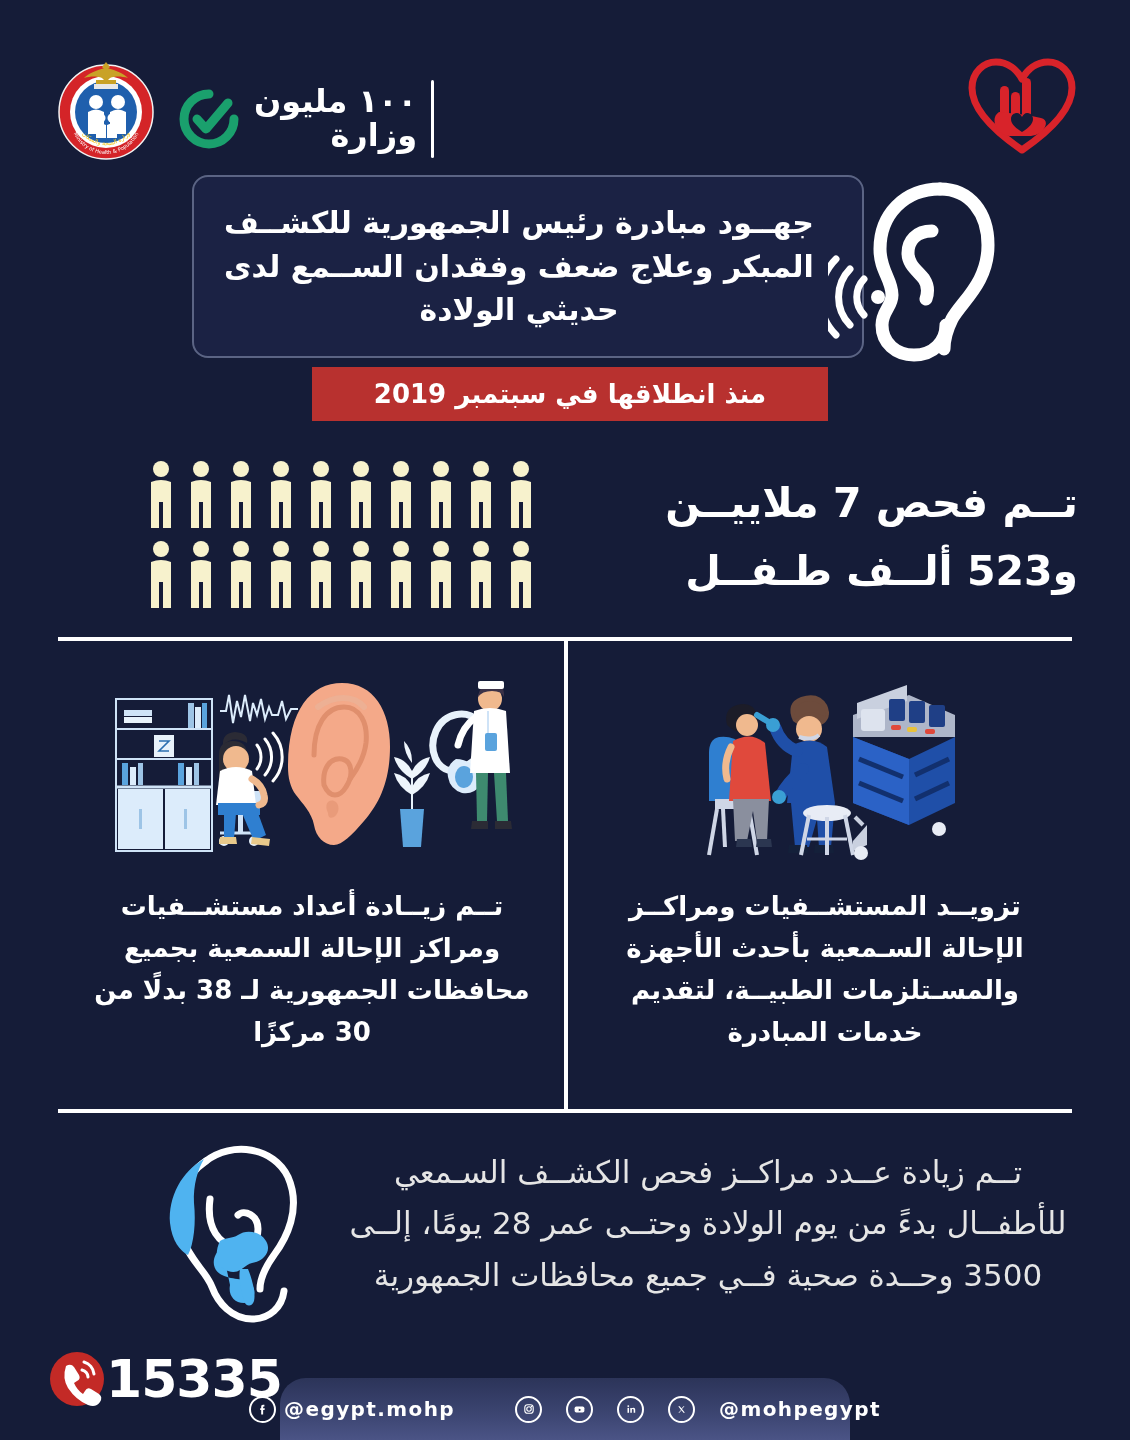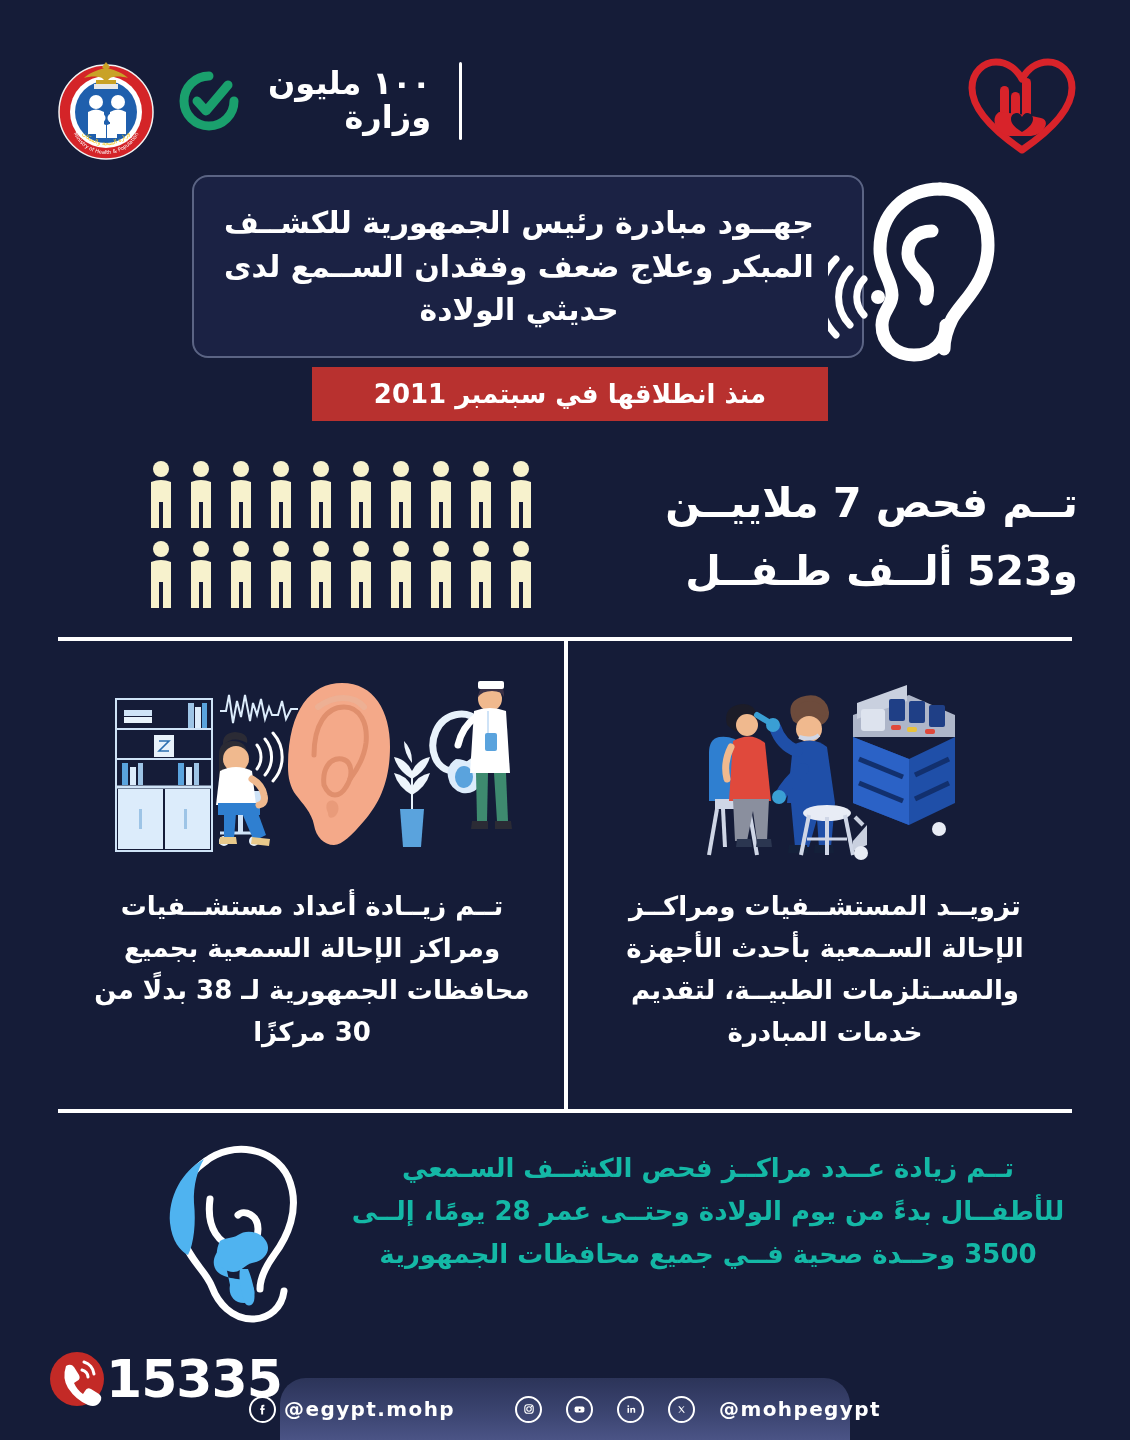--- a/index.html
+++ b/index.html
@@ -23,24 +23,24 @@
     top: 48px; left: 0; right: 0;
     height: 120px;
   }
   .mohp-logo {
     position: absolute;
     left: 52px; top: 8px;
     width: 108px; height: 108px;
   }
   .hundred-million {
     position: absolute;
-    left: 178px; top: 14px;
+    left: 178px; top: 32px;
     display: flex;
     align-items: center;
-    gap: 28px;
+    gap: 14px;
     direction: rtl;
   }
   .hm-divider {
     width: 3px; height: 78px;
     background: #ffffff;
     border-radius: 2px;
   }
   .hm-text {
     color: #ffffff;
     font-size: 32px;
@@ -217,23 +217,23 @@
     top: 12px;
     width: 186px;
     height: 212px;
   }
   .bottom-text {
     position: absolute;
     right: 52px;
     top: 22px;
     width: 740px;
     direction: rtl;
-    color: #14b8a6;
-    font-size: 26px;
-    font-weight: bold;
+    color: #e5e5e5;
+    font-size: 31px;
+    font-weight: normal;
     line-height: 1.66;
     text-align: center;
     letter-spacing: -0.4px;
   }
 
   
   .phone-block {
     position: absolute;
     left: 48px;
     bottom: 32px;
@@ -365,21 +365,21 @@
         <path d="M104 52 C88 52 80 62 80 74 C80 86 90 92 96 100 C100 106 100 114 98 120" fill="none" stroke="#ffffff" stroke-width="13" stroke-linecap="round"></path>
         <circle cx="50" cy="118" r="7" fill="#ffffff"></circle>
         <path d="M36 100 a26 26 0 0 0 0 36" fill="none" stroke="#ffffff" stroke-width="7" stroke-linecap="round"></path>
         <path d="M22 90 a40 40 0 0 0 0 56" fill="none" stroke="#ffffff" stroke-width="7" stroke-linecap="round"></path>
         <path d="M8 80 a54 54 0 0 0 0 76" fill="none" stroke="#ffffff" stroke-width="7" stroke-linecap="round"></path>
       </svg>
     </div>
   </div>
 
   <div class="red-banner">
-    <span>منذ انطلاقها في سبتمبر 2011</span>
+    <span>منذ انطلاقها في سبتمبر 2019</span>
   </div>
 
   <div class="stat-row">
     <div class="people-grid">
       <div class="people-line">
         <span class="person"><svg viewBox="0 0 30 70" width="30" height="70">
               <circle cx="15" cy="9" r="8" fill="#f7f2cd"></circle>
               <path d="M5 22 q10 -4 20 0 l0 20 h-20z" fill="#f7f2cd"></path>
               <rect x="5" y="40" width="8" height="28" fill="#f7f2cd"></rect>
               <rect x="17" y="40" width="8" height="28" fill="#f7f2cd"></rect>

